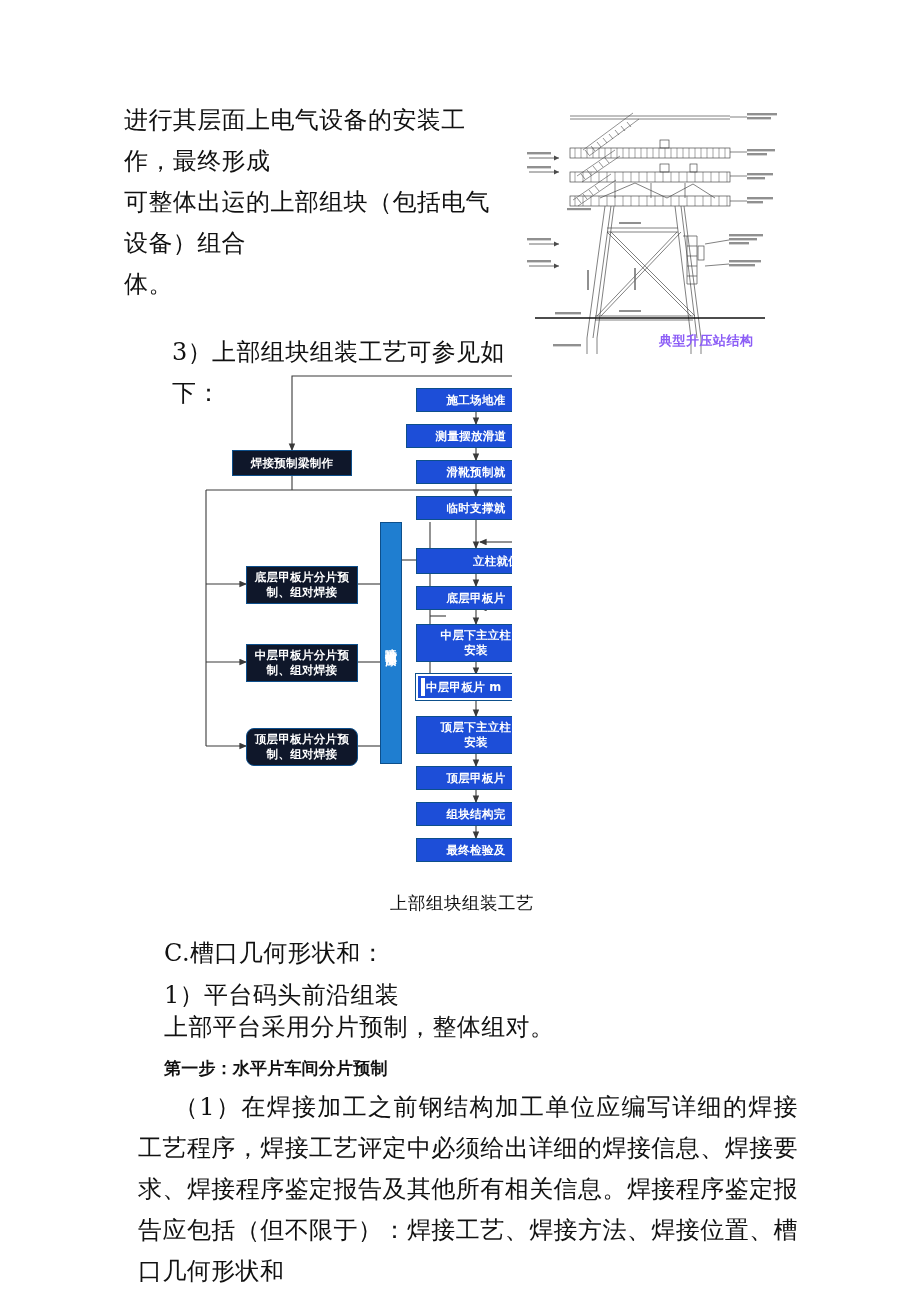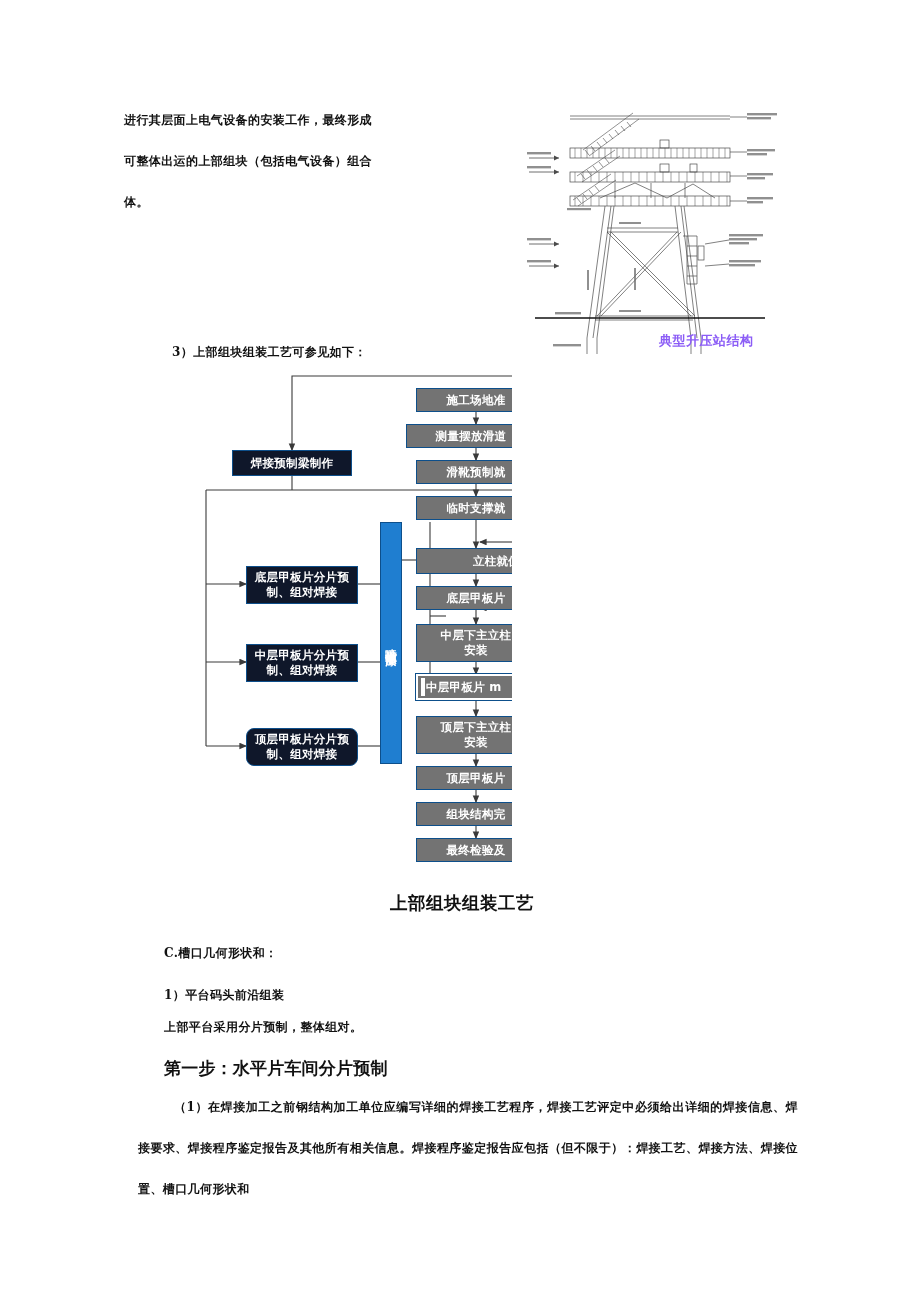--- a/index.html
+++ b/index.html
@@ -16,26 +16,25 @@
     overflow: hidden;
   }
 
   
   .page {
     position: absolute;
     inset: 0;
   }
   .para {
     position: absolute;
-    font-size: 12px;
+    font-size: 24px;
     line-height: 41px;
     letter-spacing: 0.4px;
     color: #111;
     white-space: pre-wrap;
-    font-weight: bold;
   }
   .para-justify {
     text-align: justify;
     text-justify: inter-character;
   }
   .bold-head {
     font-family: "DejaVu Sans", "Liberation Sans", sans-serif;
     font-weight: bold;
     font-size: 17px;
     letter-spacing: 0.2px;
@@ -66,21 +65,21 @@
   .flowchart {
     position: absolute;
     left: 190px;
     top: 372px;
     width: 322px;
     height: 505px;
     overflow: hidden;
   }
   .fc-box {
     position: absolute;
-    background: #737373;
+    background: #1d4ed8;
     border: 1px solid #0d4f8b;
     color: #ffffff;
     font-family: "DejaVu Sans", "Liberation Sans", sans-serif;
     font-size: 11.5px;
     font-weight: bold;
     line-height: 15px;
     text-align: center;
     display: flex;
     align-items: center;
     justify-content: center;
@@ -127,21 +126,20 @@
     pointer-events: none;
   }
   .fc-caption {
     position: absolute;
     left: 390px;
     top: 891px;
     font-size: 17.5px;
     letter-spacing: 0.5px;
     color: #111;
     white-space: nowrap;
-    font-weight: bold;
   }
 </style>
 </head>
 <body>
 
 <div class="page">
 
   <div class="para" style="left:124px; top:100px; width:390px;">进行其层面上电气设备的安装工作，最终形成
 可整体出运的上部组块（包括电气设备）组合
 体。</div>

